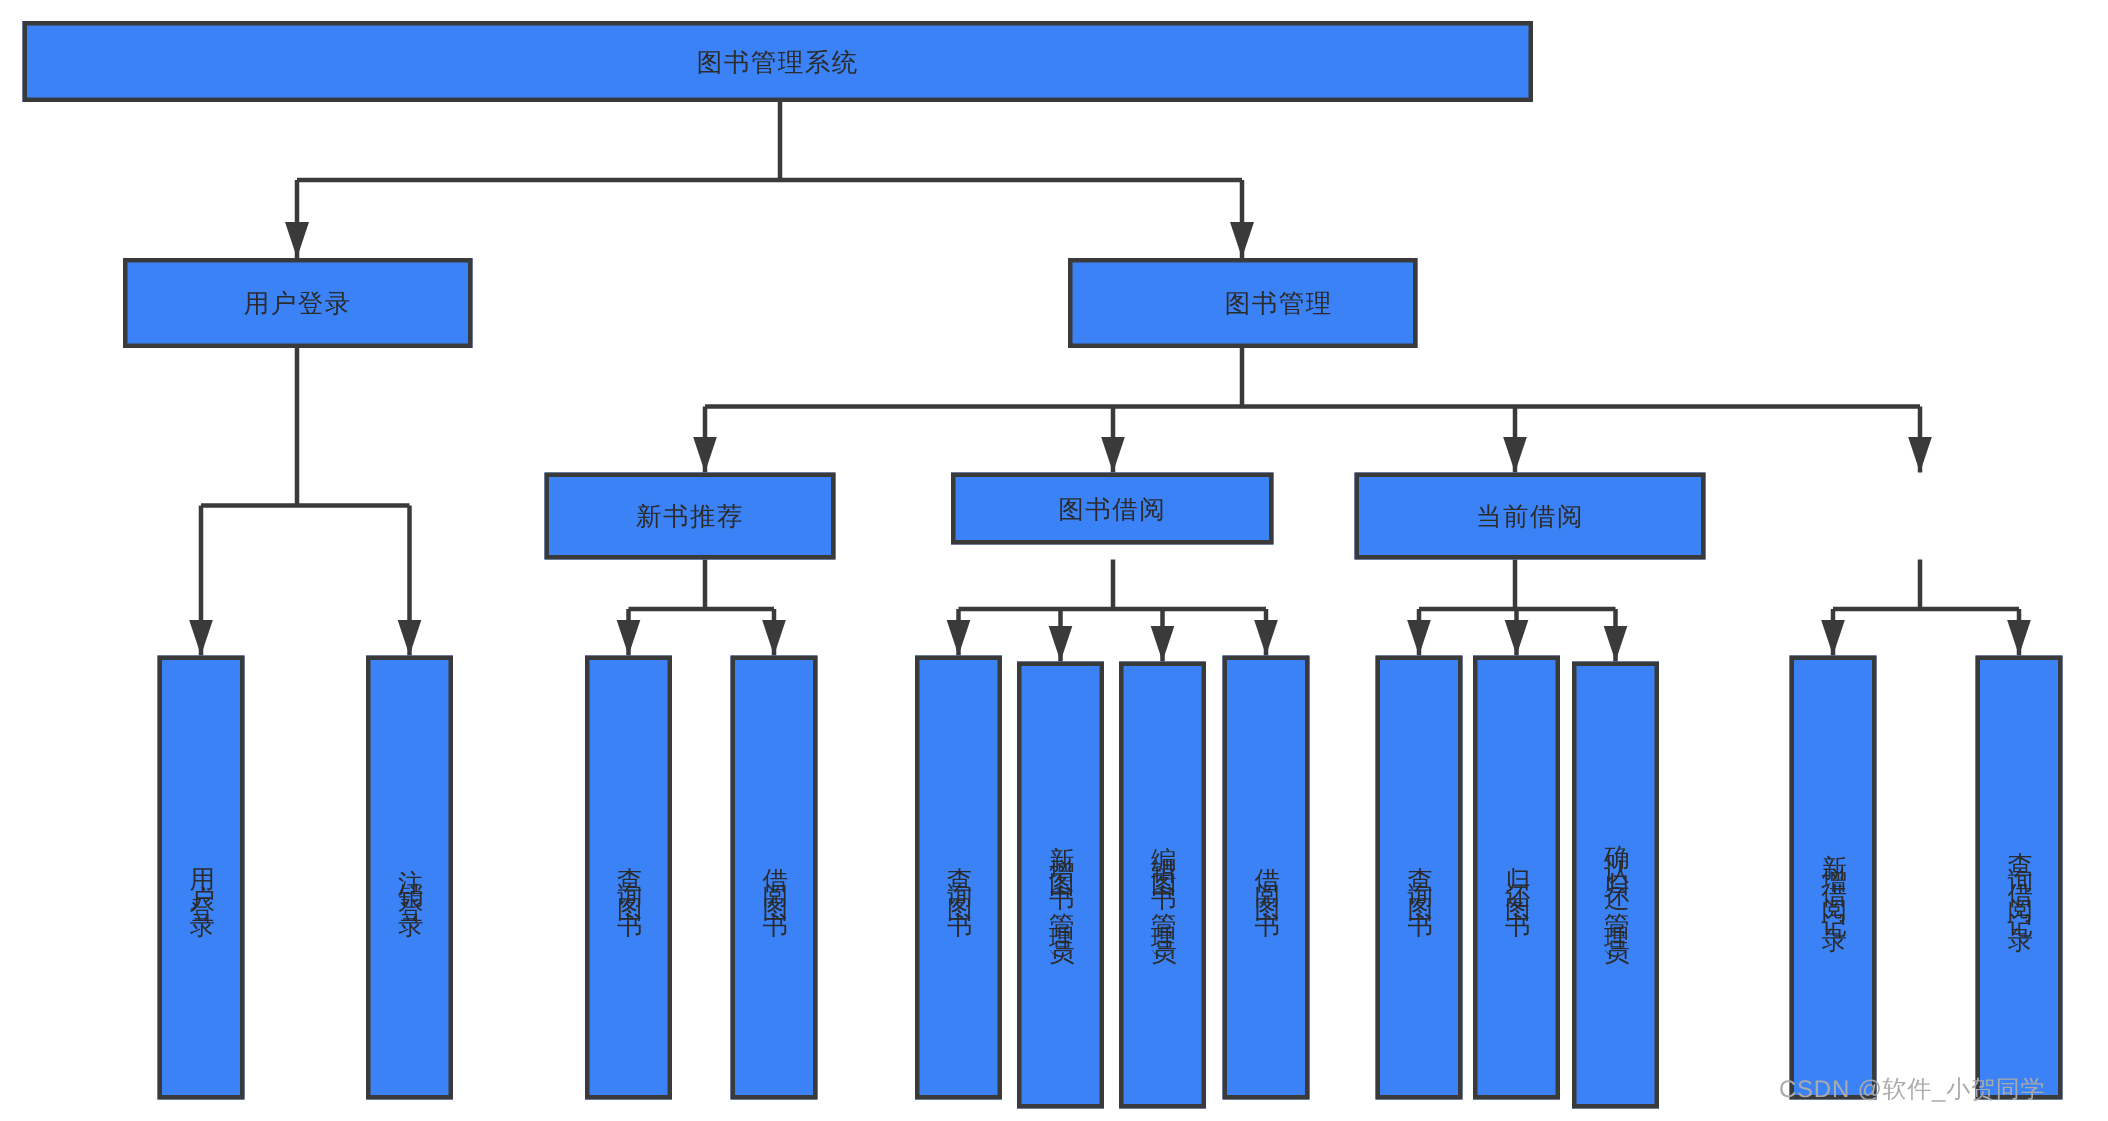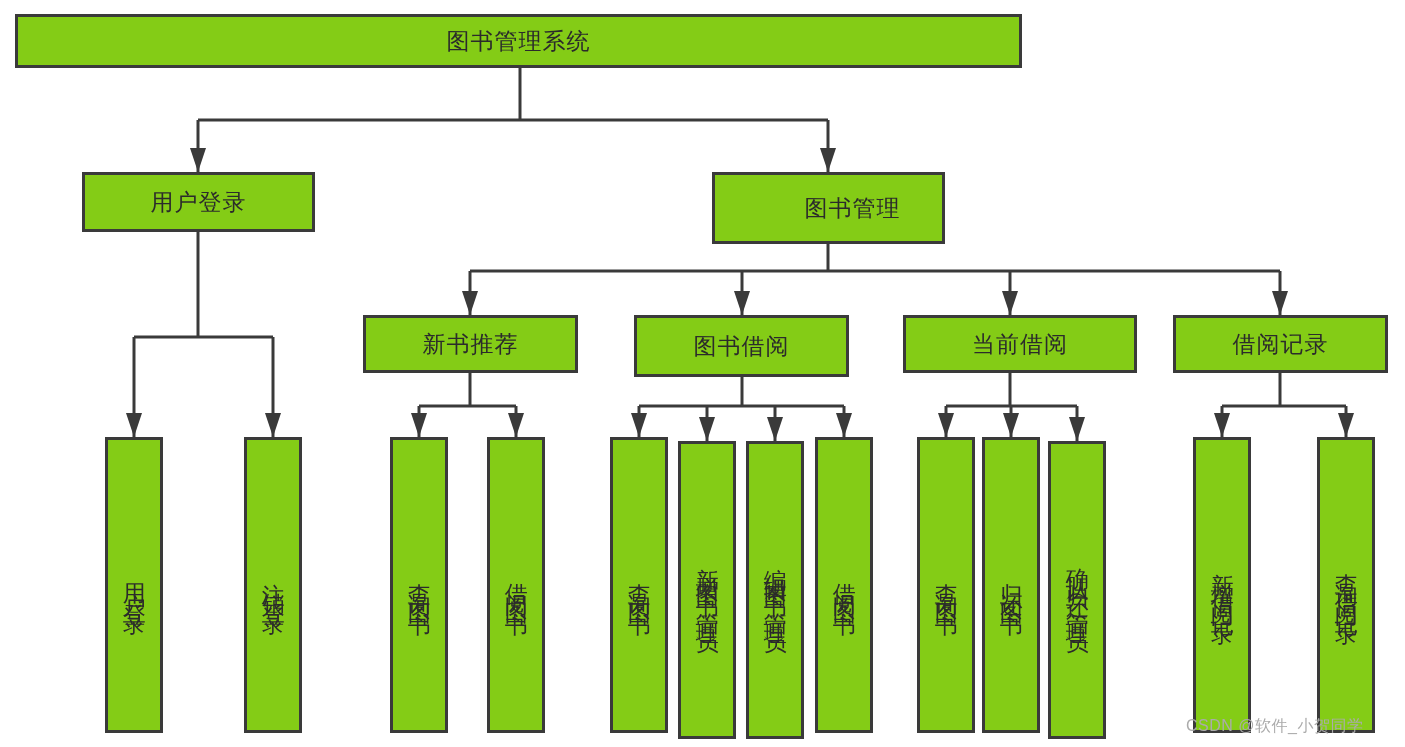--- a/index.html
+++ b/index.html
@@ -17,42 +17,42 @@
     color:var(--text-color);
     overflow:hidden;
   }
   #wires{position:absolute;left:0;top:0;width:1405px;height:747px;}
   #wires path, #wires line{stroke:var(--line-color);stroke-width:3;fill:none;}
   #wires .arrowhead-shape{fill:var(--line-color);stroke:none;}
   .node{
     position:absolute;
     box-sizing:border-box;
     border:3px solid var(--line-color);
-    background:#84cc16;
+    background:#3b82f6;
     display:flex;align-items:center;justify-content:center;
-    font-size:23px;
+    font-size:17px;
     color:var(--text-color);
     z-index:2;
     text-align:right;
   }
   .node.h{letter-spacing:1px;}
   .node.v span{
     writing-mode:vertical-rl;
     text-orientation:mixed;
     letter-spacing:10px;
     line-height:1.1;
     white-space:nowrap;
   }
   .node.v.long span{letter-spacing:9px;}
   
   #n-root        {left:15px;  top:14px;  width:1007px; height:54px;}
   #n-user-login  {left:82px;  top:172px; width:233px;  height:60px;}
-  #n-book-mgmt   {left:712px; top:172px; width:233px;  height:72px;padding-left:48px;}
-  #n-new-rec     {left:363px; top:315px; width:215px;  height:58px;font-family:Liberation Serif, serif;}
-  #n-borrowing   {left:634px; top:315px; width:215px;  height:62px;}
+  #n-book-mgmt   {left:712px; top:172px; width:233px;  height:60px;padding-left:48px;}
+  #n-new-rec     {left:363px; top:315px; width:194px;  height:58px;font-family:Liberation Serif, serif;}
+  #n-borrowing   {left:634px; top:315px; width:215px;  height:48px;}
   #n-current     {left:903px; top:315px; width:234px;  height:58px;}
   #n-records     {left:1173px;top:315px; width:215px;  height:58px;}
   #l-user-login  {left:105px; top:437px; width:58px; height:296px;}
   #l-logout      {left:244px; top:437px; width:58px; height:296px;}
   #l-query-1     {left:390px; top:437px; width:58px; height:296px;}
   #l-borrow-1    {left:487px; top:437px; width:58px; height:296px;}
   #l-query-2     {left:610px; top:437px; width:58px; height:296px;}
   #l-add-book    {left:678px; top:441px; width:58px; height:298px;}
   #l-edit-book   {left:746px; top:441px; width:58px; height:298px;}
   #l-borrow-2    {left:815px; top:437px; width:58px; height:296px;}
@@ -121,21 +121,20 @@
   </svg>
 
   <div class="node h" id="n-root">图书管理系统</div>
 
   <div class="node h" id="n-user-login">用户登录</div>
   <div class="node h" id="n-book-mgmt">图书管理</div>
 
   <div class="node h" id="n-new-rec">新书推荐</div>
   <div class="node h" id="n-borrowing">图书借阅</div>
   <div class="node h" id="n-current">当前借阅</div>
-  <div class="node h" id="n-records">借阅记录</div>
 
   <div class="node v" id="l-user-login">
     <span>用户登录</span>
   </div>
   <div class="node v" id="l-logout">
     <span>注销登录</span>
   </div>
 
   <div class="node v" id="l-query-1">
     <span>查询图书</span>

